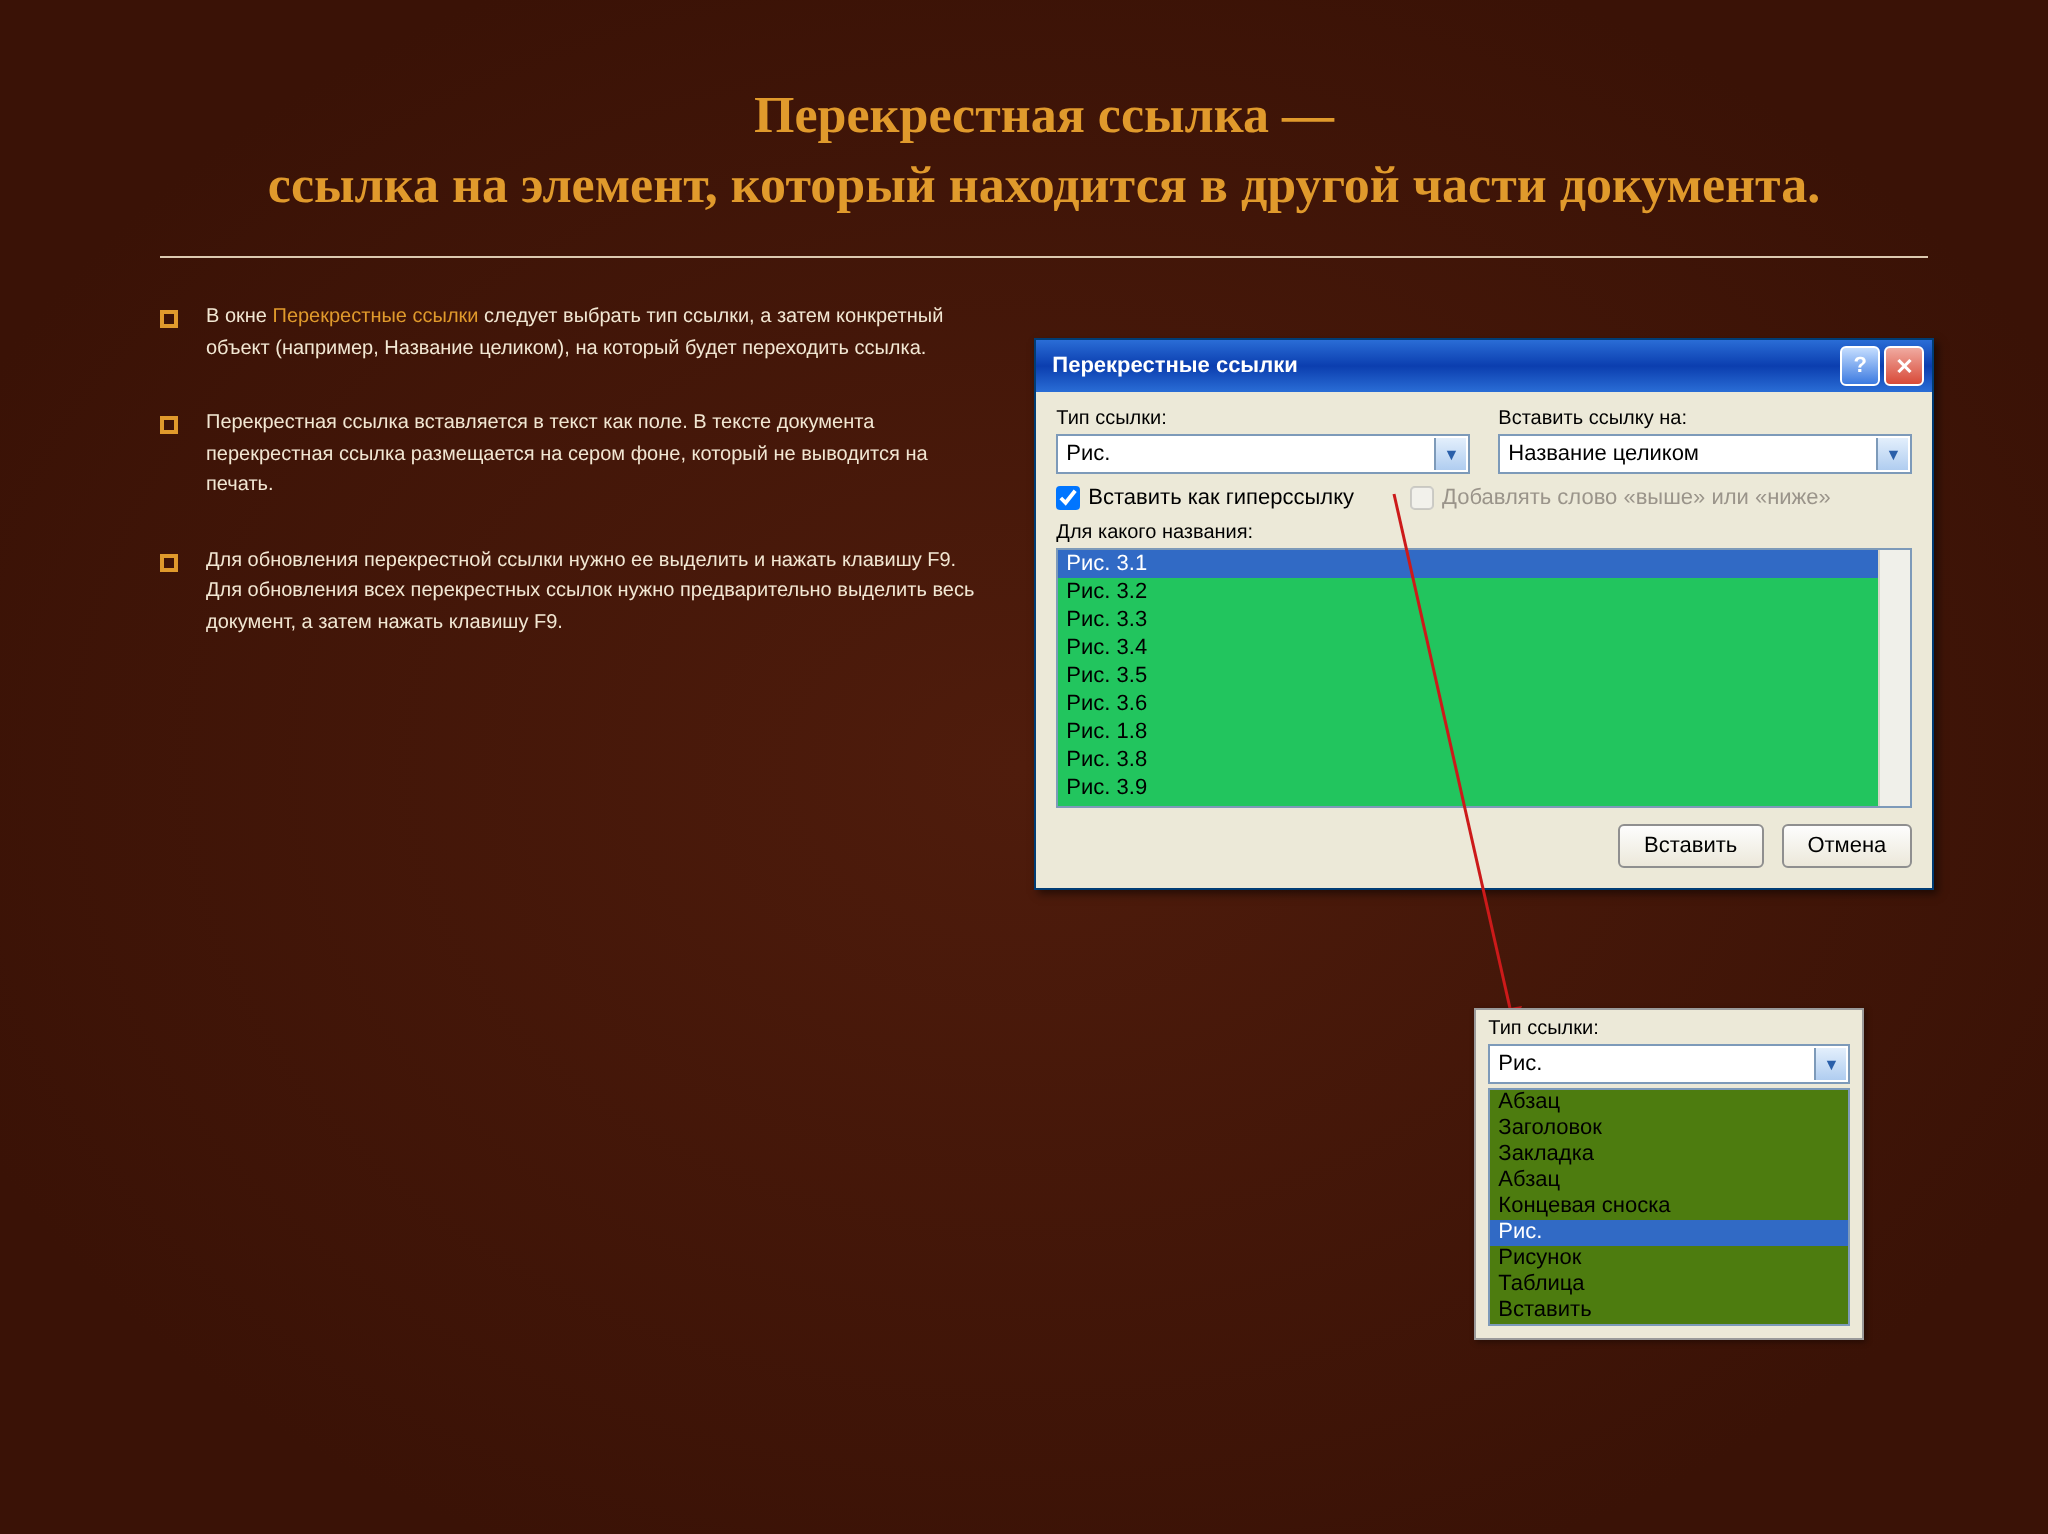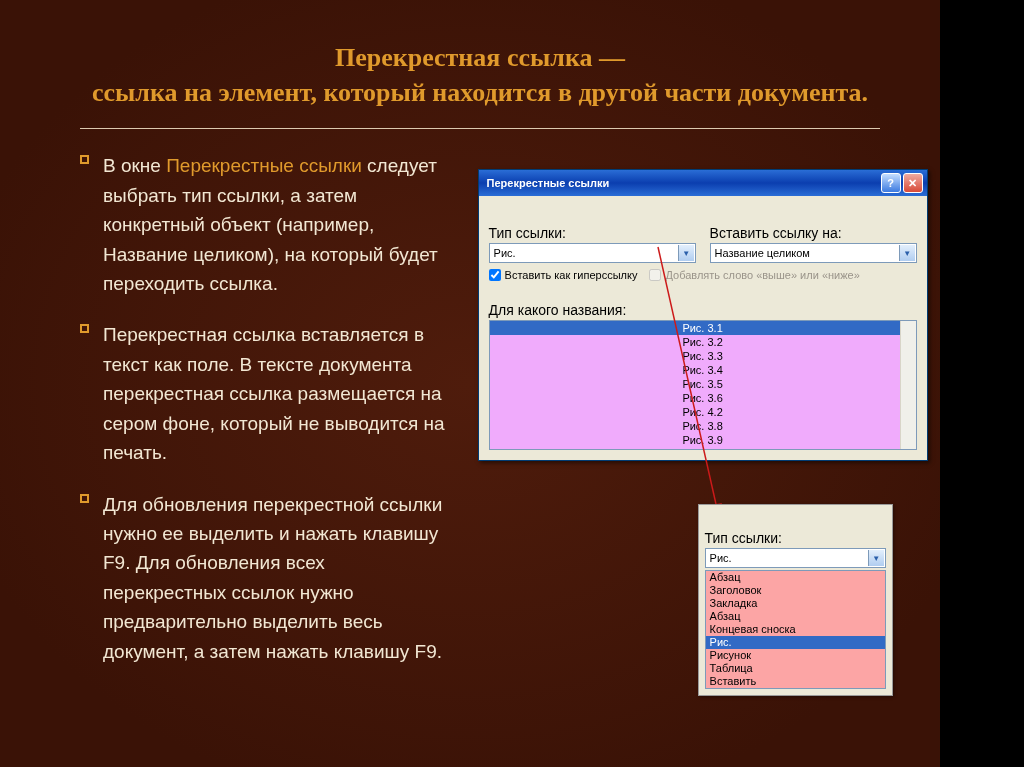--- a/index.html
+++ b/index.html
@@ -2,21 +2,21 @@
 <html><head>
 <meta charset="utf-8">
 <style>
   * { box-sizing: border-box; margin: 0; padding: 0; }
   html, body { width: 1024px; height: 767px; overflow: hidden; }
   body {
     background: #000;
     font-family: Arial, sans-serif;
   }
   .slide {
-    width: 940px;
+    width: 1024px;
     height: 767px;
     background: #4a1a0a;
     background: radial-gradient(ellipse at center, #4f1c0c 0%, #3a1206 80%);
     position: relative;
     padding: 40px 60px 52px 80px;
   }
   .title-block {
     text-align: center;
     margin-bottom: 18px;
   }
@@ -33,21 +33,21 @@
     margin: 0 0 22px 0;
   }
   .content { display: flex; }
   .left-col {
     width: 430px;
     padding-right: 20px;
   }
   .bullet {
     display: flex;
     margin-bottom: 22px;
-    font-size: 19px;
+    font-size: 10px;
     line-height: 1.55;
     color: #f2e7d3;
   }
   .bullet .sq {
     width: 9px;
     height: 9px;
     min-width: 9px;
     border: 2px solid #e09a2c;
     margin-top: 4px;
     margin-right: 14px;
@@ -97,21 +97,21 @@
     cursor: pointer;
   }
   .tbtn.help {
     background: linear-gradient(to bottom, #c4ddff, #3c7ae0);
   }
   .dialog-body {
     padding: 8px 10px 10px 10px;
   }
   .row { display: flex; gap: 14px; }
   .row .col { flex: 1; }
-  .field-label { font-size: 14px; margin-bottom: 2px; display: block; margin-top: 21px; }
+  .field-label { font-size: 10px; margin-bottom: 2px; display: block; }
   .combo {
     width: 100%;
     height: 20px;
     background: #fff;
     border: 1px solid #7d9ab9;
     display: flex;
     align-items: center;
     padding-left: 4px;
     font-size: 11px;
     position: relative;
@@ -120,33 +120,32 @@
     position: absolute;
     right: 1px; top: 1px; bottom: 1px;
     width: 16px;
     background: linear-gradient(to bottom, #e3effc, #b0cdf0);
     border-left: 1px solid #7d9ab9;
     display: flex; align-items: center; justify-content: center;
     font-size: 8px;
     color: #2a5faa;
   }
   .combo.right .txt { flex:1; }
-  .chk-row { margin-top: 6px; display:flex; gap: 12px; font-size:11px; }
+  .chk-row { margin-top: 6px; display:flex; gap: 28px; font-size:11px; }
   .chk { display:flex; align-items:center; gap:4px; }
   .chk input { width:12px; height:12px; }
   .chk.disabled { color: #9a948a; }
   .listbox {
     margin-top: 2px;
     height: 130px;
-    background: #f0abfc;
+    background: #22c55e;
     border: 1px solid #7d9ab9;
     overflow: hidden;
     font-size: 11px;
     position: relative;
-    text-align: center;
   }
   .listbox .item { padding: 1px 4px; }
   .listbox .item.sel { background: #316ac5; color: #fff; }
   .scroll {
     position:absolute; right:0; top:0; bottom:0; width:16px;
     background:#f0f0ea;
     border-left:1px solid #d8d5c8;
   }
   .dlg-btns { margin-top: 8px; text-align: right; }
   .winbtn {
@@ -167,21 +166,21 @@
     top: 353px;
     width: 195px;
     background: #ece9d8;
     border: 1px solid #9a9a9a;
     padding: 4px 6px 6px 6px;
     font-size: 11px;
     box-shadow: 1px 1px 3px rgba(0,0,0,0.4);
   }
   .drop-list {
     margin-top: 2px;
-    background: #fca5a5;
+    background: #4d7c0f;
     border: 1px solid #7d9ab9;
     font-size: 11px;
   }
   .drop-list .item { padding: 0 4px; line-height: 13px; }
   .drop-list .item.sel { background: #316ac5; color:#fff; }
 
   
   .red-arrow {
     position: absolute;
     left: 188px;
@@ -264,25 +263,29 @@
           </div>
           <div style="margin-top:6px;">
             <span class="field-label">Для какого названия:</span>
             <div class="listbox">
               <div class="item sel">Рис. 3.1</div>
               <div class="item">Рис. 3.2</div>
               <div class="item">Рис. 3.3</div>
               <div class="item">Рис. 3.4</div>
               <div class="item">Рис. 3.5</div>
               <div class="item">Рис. 3.6</div>
-              <div class="item">Рис. 4.2</div>
+              <div class="item">Рис. 1.8</div>
               <div class="item">Рис. 3.8</div>
               <div class="item">Рис. 3.9</div>
               <div class="scroll"></div>
             </div>
+          </div>
+          <div class="dlg-btns">
+            <button class="winbtn">Вставить</button>
+            <button class="winbtn">Отмена</button>
           </div>
         </div>
       </div>
 
       <div class="red-arrow">
         <svg width="100" height="280">
           <line x1="2" y1="0" x2="62" y2="266" stroke="#cc1a1a" stroke-width="1.5"></line>
           <polygon points="62,266 54,258 66,256" fill="#cc1a1a"></polygon>
         </svg>
       </div>

